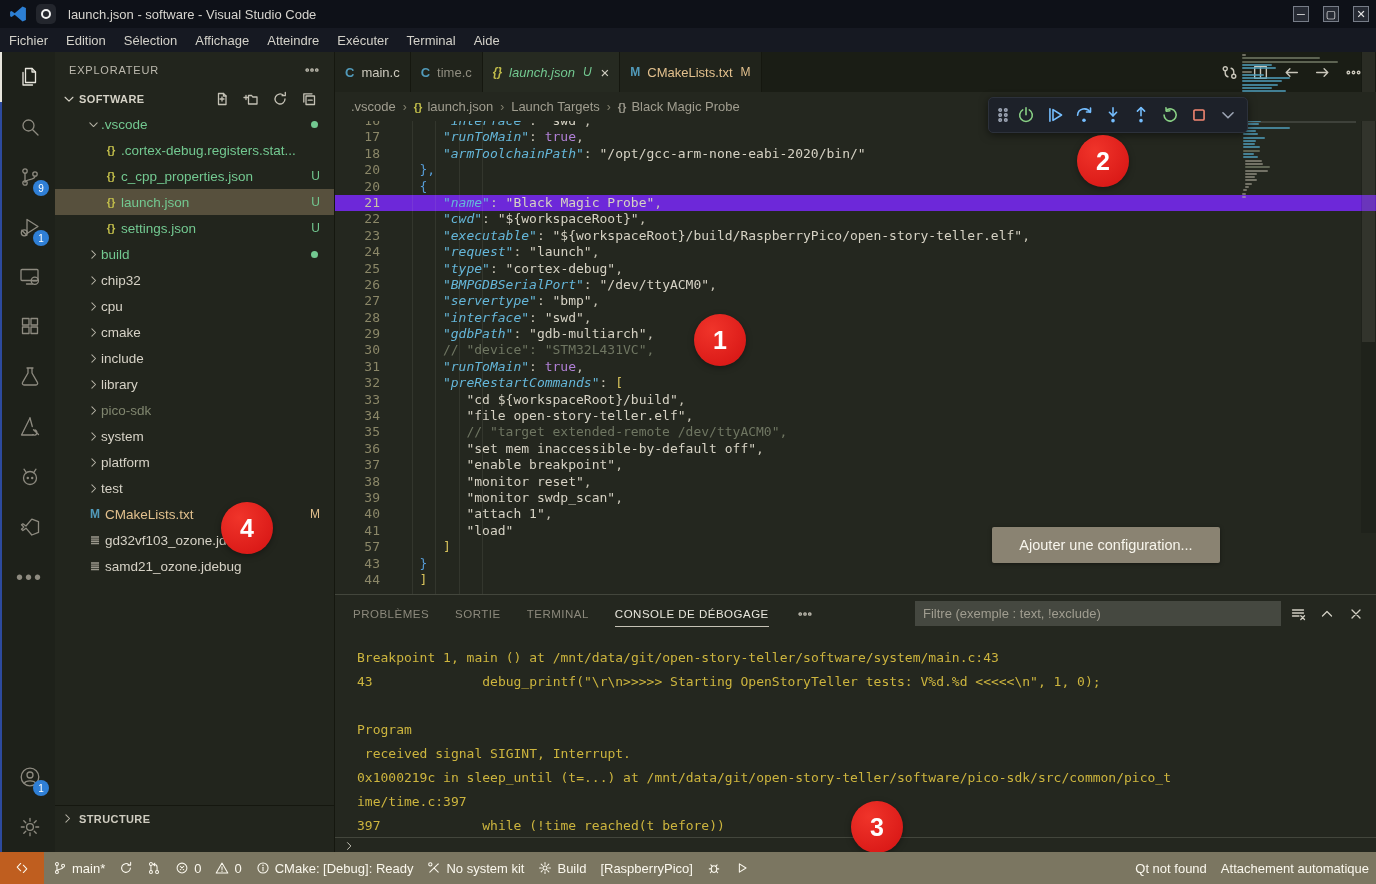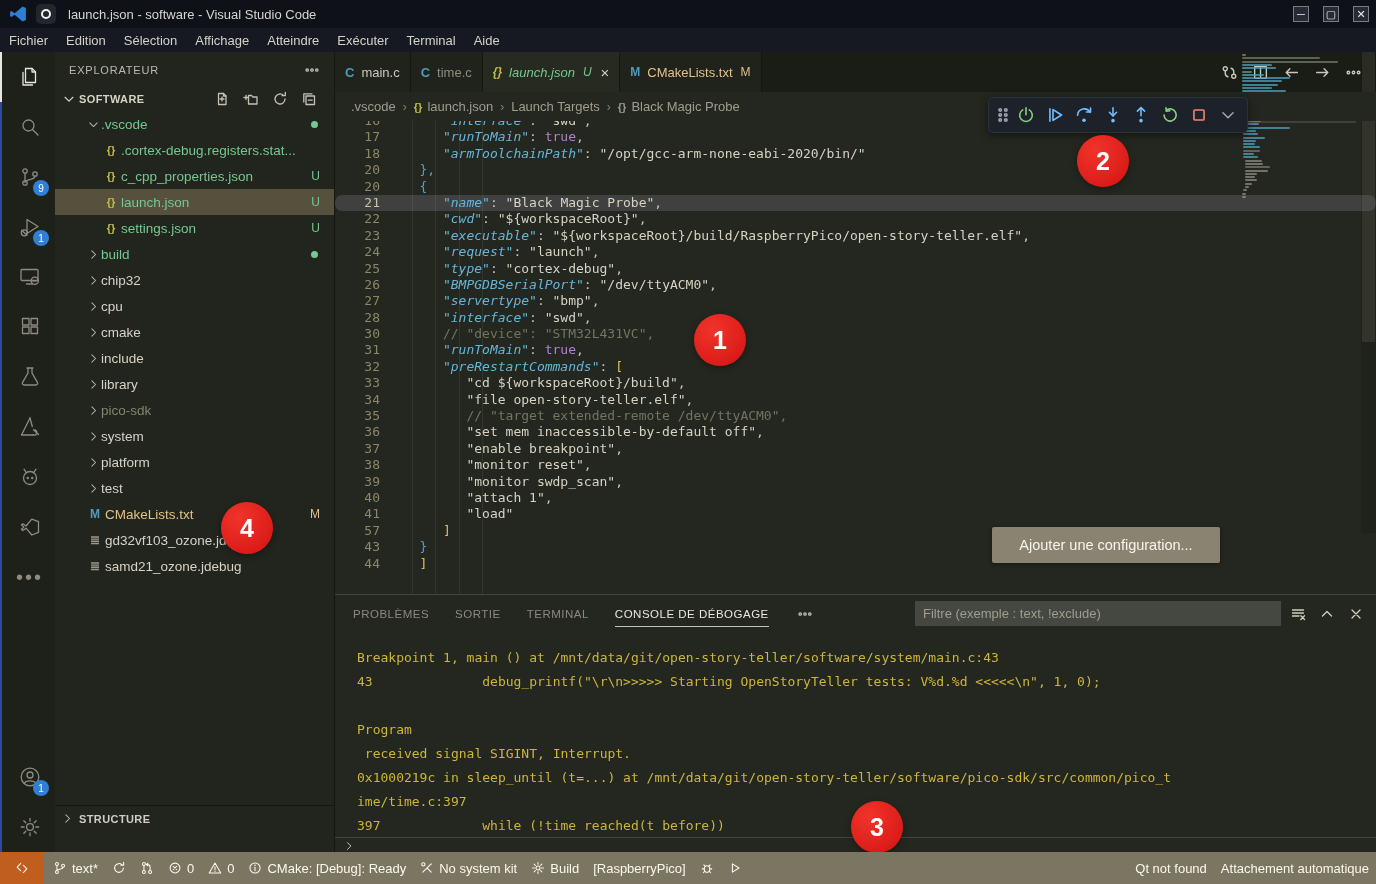--- a/index.html
+++ b/index.html
@@ -77,21 +77,21 @@
   #tab-actions svg { width:17px; height:17px; }
   #breadcrumbs { position:absolute; left:0; top:40px; width:1041px; height:29px; background:#24271f; display:flex; align-items:center; padding-left:16px; color:#a09d8f; font-size:13px; z-index:5; }
   .bc-sep { margin:0 7px; color:#83816f; font-size:12px; }
   .bc-braces { font-weight:bold; font-size:11px; margin-right:5px; }
   .bc-braces.yellow { color:#c0bc4a; }
   .bc-braces.gray { color:#9a978b; }
 
   #code { position:absolute; left:0; top:61px; width:1041px; height:481px; overflow:hidden;
     font-family:"DejaVu Sans Mono", monospace; font-size:13px; line-height:16.4px; }
   .code-line { position:relative; height:16.4px; white-space:pre; display:flex; }
-  .code-line.hl { background:#404040;border-radius:7px; }
+  .code-line.hl { background:#6d28d9; }
   .gutter { width:61px; flex:none; text-align:right; padding-right:16px; color:#8b8768; }
   .code-line.hl .gutter { color:#c6c2a4; }
   .tok-k { color:#65b7da; font-style:italic; }
   .tok-s { color:#d6d2c4; }
   .tok-p { color:#c8c4b6; }
   .tok-b { color:#b180d7; }
   .tok-c { color:#6f7662; }
   .tok-y { color:#d8c35b; }
   .tok-u { color:#569cd6; }
   .indent-guide { position:absolute; top:0; width:1px; height:481px; background:rgba(210,210,190,.09); z-index:2; }
@@ -560,20 +560,21 @@
       <div class="code-line"><span class="gutter">20</span><span><span class="tok-p">   </span><span class="tok-u">},</span></span></div>
       <div class="code-line"><span class="gutter">20</span><span><span class="tok-p">   </span><span class="tok-u">{</span></span></div>
       <div class="code-line hl"><span class="gutter">21</span><span><span class="tok-p">      </span><span class="tok-k">"name"</span><span class="tok-p">: </span><span class="tok-s">"Black Magic Probe"</span><span class="tok-p">,</span></span></div>
       <div class="code-line"><span class="gutter">22</span><span><span class="tok-p">      </span><span class="tok-k">"cwd"</span><span class="tok-p">: </span><span class="tok-s">"${workspaceRoot}"</span><span class="tok-p">,</span></span></div>
       <div class="code-line"><span class="gutter">23</span><span><span class="tok-p">      </span><span class="tok-k">"executable"</span><span class="tok-p">: </span><span class="tok-s">"${workspaceRoot}/build/RaspberryPico/open-story-teller.elf"</span><span class="tok-p">,</span></span></div>
       <div class="code-line"><span class="gutter">24</span><span><span class="tok-p">      </span><span class="tok-k">"request"</span><span class="tok-p">: </span><span class="tok-s">"launch"</span><span class="tok-p">,</span></span></div>
       <div class="code-line"><span class="gutter">25</span><span><span class="tok-p">      </span><span class="tok-k">"type"</span><span class="tok-p">: </span><span class="tok-s">"cortex-debug"</span><span class="tok-p">,</span></span></div>
       <div class="code-line"><span class="gutter">26</span><span><span class="tok-p">      </span><span class="tok-k">"BMPGDBSerialPort"</span><span class="tok-p">: </span><span class="tok-s">"/dev/ttyACM0"</span><span class="tok-p">,</span></span></div>
       <div class="code-line"><span class="gutter">27</span><span><span class="tok-p">      </span><span class="tok-k">"servertype"</span><span class="tok-p">: </span><span class="tok-s">"bmp"</span><span class="tok-p">,</span></span></div>
       <div class="code-line"><span class="gutter">28</span><span><span class="tok-p">      </span><span class="tok-k">"interface"</span><span class="tok-p">: </span><span class="tok-s">"swd"</span><span class="tok-p">,</span></span></div>
+      <div class="code-line"><span class="gutter">29</span><span><span class="tok-p">      </span><span class="tok-k">"gdbPath"</span><span class="tok-p">: </span><span class="tok-s">"gdb-multiarch"</span><span class="tok-p">,</span></span></div>
       <div class="code-line"><span class="gutter">30</span><span><span class="tok-p">      </span><span class="tok-c">// "device": "STM32L431VC",</span></span></div>
       <div class="code-line"><span class="gutter">31</span><span><span class="tok-p">      </span><span class="tok-k">"runToMain"</span><span class="tok-p">: </span><span class="tok-b">true</span><span class="tok-p">,</span></span></div>
       <div class="code-line"><span class="gutter">32</span><span><span class="tok-p">      </span><span class="tok-k">"preRestartCommands"</span><span class="tok-p">: </span><span class="tok-y">[</span></span></div>
       <div class="code-line"><span class="gutter">33</span><span><span class="tok-p">         </span><span class="tok-s">"cd ${workspaceRoot}/build"</span><span class="tok-p">,</span></span></div>
       <div class="code-line"><span class="gutter">34</span><span><span class="tok-p">         </span><span class="tok-s">"file open-story-teller.elf"</span><span class="tok-p">,</span></span></div>
       <div class="code-line"><span class="gutter">35</span><span><span class="tok-p">         </span><span class="tok-c">// "target extended-remote /dev/ttyACM0",</span></span></div>
       <div class="code-line"><span class="gutter">36</span><span><span class="tok-p">         </span><span class="tok-s">"set mem inaccessible-by-default off"</span><span class="tok-p">,</span></span></div>
       <div class="code-line"><span class="gutter">37</span><span><span class="tok-p">         </span><span class="tok-s">"enable breakpoint"</span><span class="tok-p">,</span></span></div>
       <div class="code-line"><span class="gutter">38</span><span><span class="tok-p">         </span><span class="tok-s">"monitor reset"</span><span class="tok-p">,</span></span></div>
       <div class="code-line"><span class="gutter">39</span><span><span class="tok-p">         </span><span class="tok-s">"monitor swdp_scan"</span><span class="tok-p">,</span></span></div>
@@ -772,21 +773,21 @@
     <div class="sb-item">
    <span>
         <svg viewBox="0 0 16 16">
           <circle cx="4.5" cy="3.5" r="1.7"></circle>
           <circle cx="4.5" cy="12.5" r="1.7"></circle>
           <circle cx="11.5" cy="5.5" r="1.7"></circle>
           <path d="M4.5 5.2v5.6"></path>
           <path d="M11.5 7.2c0 2.6-7 1.7-7 3.9"></path>
         </svg>
       </span>
-   <span>text*</span>
+   <span>main*</span>
     </div>
     <div class="sb-item">
    <span>
         <svg viewBox="0 0 16 16">
           <path d="M13 8a5 5 0 1 1-1.6-3.7"></path>
           <path d="M13.3 1.5v3.2h-3.2"></path>
         </svg>
       </span>
    </div>
     <div class="sb-item">

